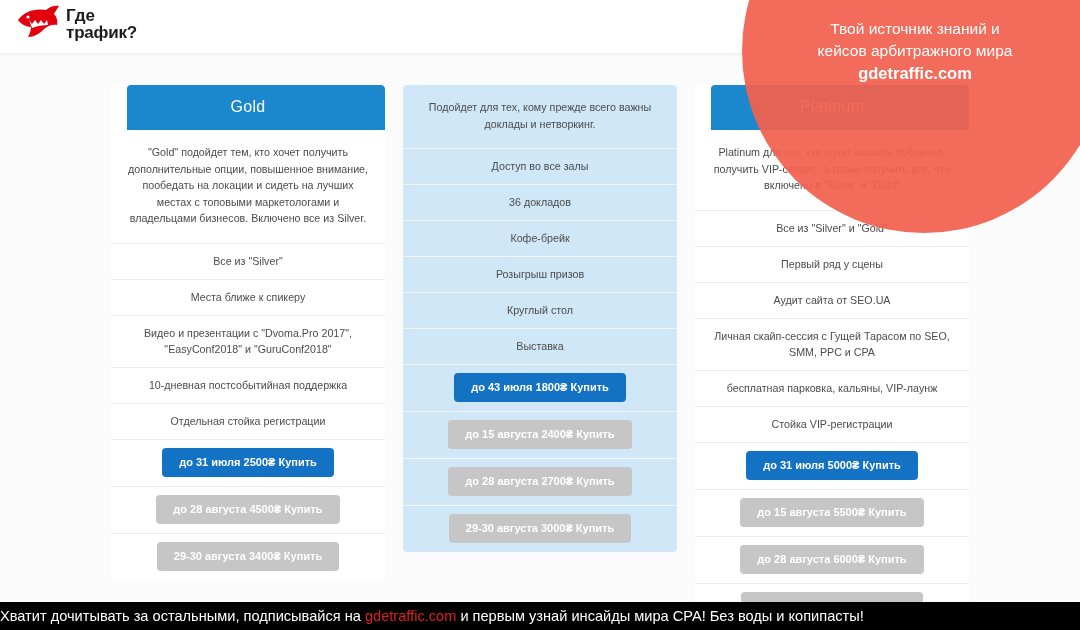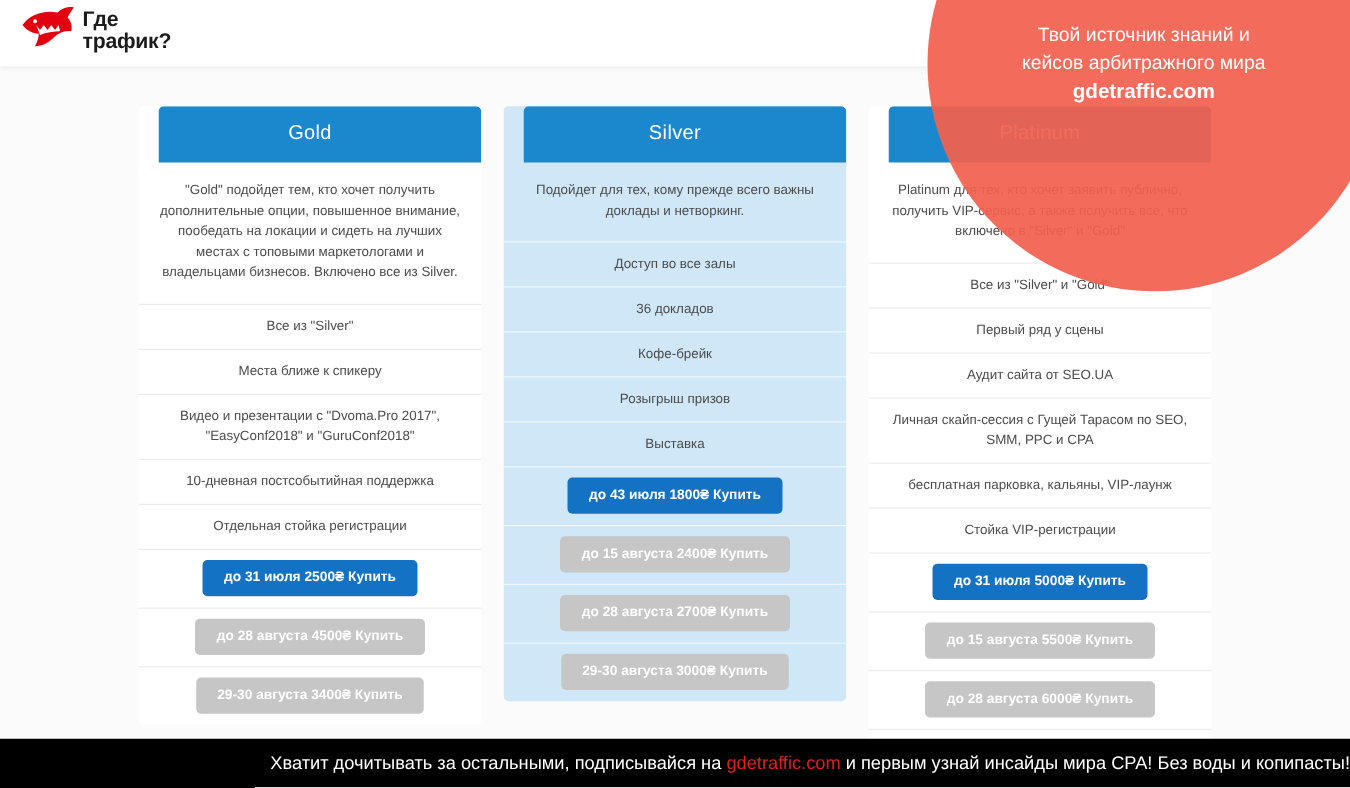--- a/index.html
+++ b/index.html
@@ -118,23 +118,23 @@
     font-family: inherit;
     white-space: nowrap;
   }
   .buy-btn.active { background: #1472c4; }
   .buy-btn.muted  { background: #c6c6c6; }
 
   
   .footer {
     position: absolute;
     left: 0; bottom: 0;
-    width: 1080px; height: 39px;
+    width: 1080px; height: 28px;
     background: #000000;
-    display: flex; align-items: center; justify-content: flex-end;
+    display: flex; align-items: center; justify-content: flex-start;
     z-index: 8;
   }
   .footer-text {
     color: #ffffff;
     font-size: 14.6px;
     white-space: nowrap;
   }
   .footer-link { color: #e02020; }
 </style>
 </head>
@@ -175,26 +175,26 @@
         <div class="feature">Все из "Silver"</div>
         <div class="feature">Места ближе к спикеру</div>
         <div class="feature">Видео и презентации с "Dvoma.Pro 2017", "EasyConf2018" и "GuruConf2018"</div>
         <div class="feature">10-дневная постсобытийная поддержка</div>
         <div class="feature">Отдельная стойка регистрации</div>
         <div class="btn-row"><button class="buy-btn active">до 31 июля 2500₴ Купить</button></div>
         <div class="btn-row"><button class="buy-btn muted">до 28 августа 4500₴ Купить</button></div>
         <div class="btn-row"><button class="buy-btn muted">29-30 августа 3400₴ Купить</button></div>
       </div>
       <div class="card silver">
-        <div class="card-head">Silver</div>
         <div class="card-desc">Подойдет для тех, кому прежде всего важны доклады и нетворкинг.</div>
         <div class="feature">Доступ во все залы</div>
         <div class="feature">36 докладов</div>
         <div class="feature">Кофе-брейк</div>
         <div class="feature">Розыгрыш призов</div>
+        <div class="feature">Круглый стол</div>
         <div class="feature">Выставка</div>
         <div class="btn-row"><button class="buy-btn active">до 43 июля 1800₴ Купить</button></div>
         <div class="btn-row"><button class="buy-btn muted">до 15 августа 2400₴ Купить</button></div>
         <div class="btn-row"><button class="buy-btn muted">до 28 августа 2700₴ Купить</button></div>
         <div class="btn-row"><button class="buy-btn muted">29-30 августа 3000₴ Купить</button></div>
       </div>
       <div class="card platinum">
         <div class="card-head">Platinum</div>
         <div class="card-desc">Platinum для тех, кто хочет заявить публично, получить VIP-сервис, а также получить все, что включено в "Silver" и "Gold"</div>
         <div class="feature">Все из "Silver" и "Gold"</div>

